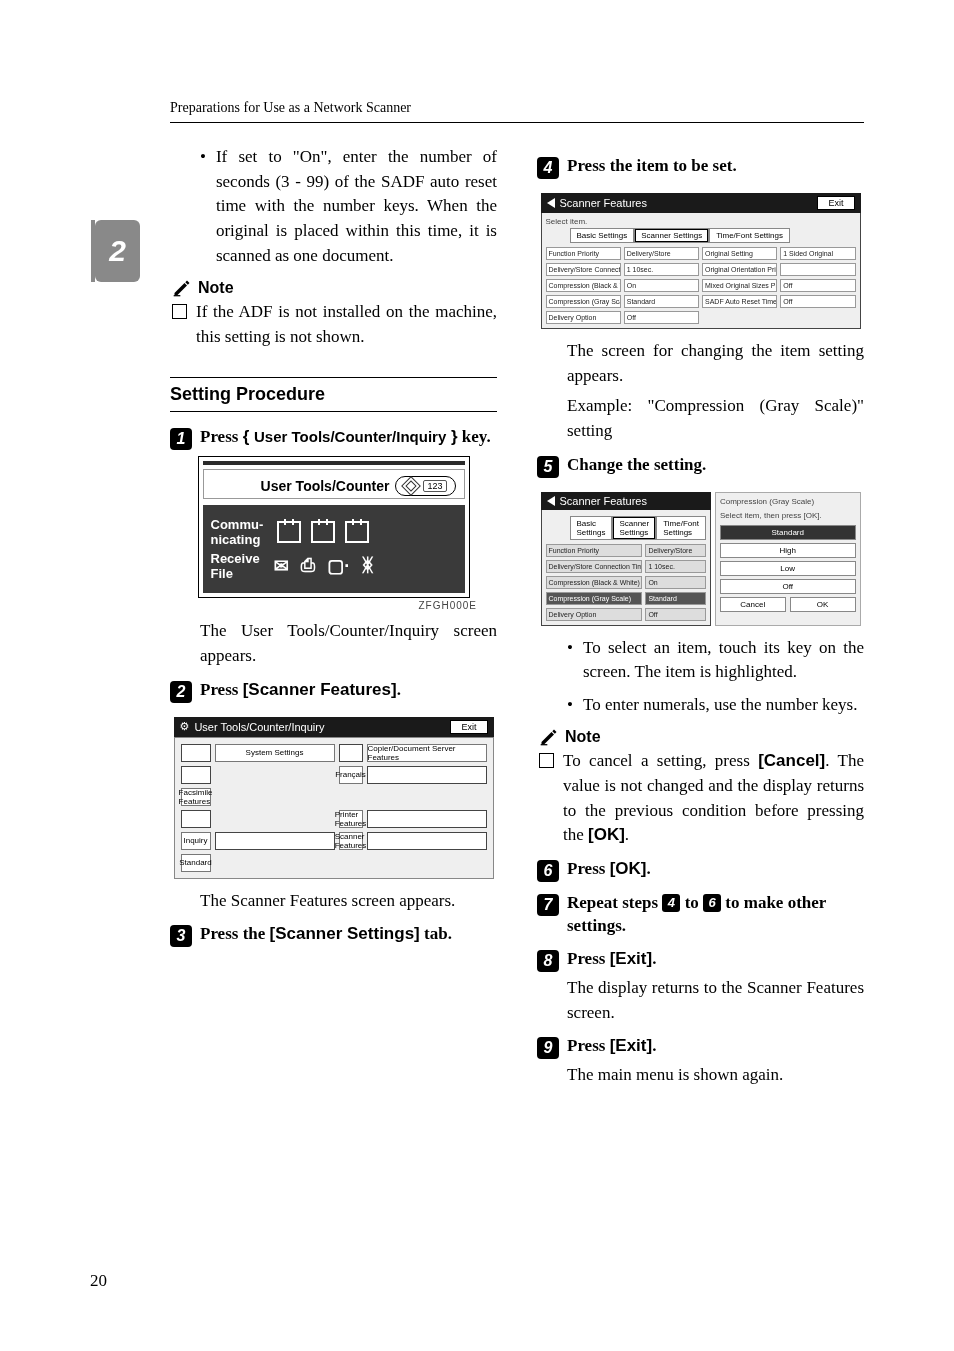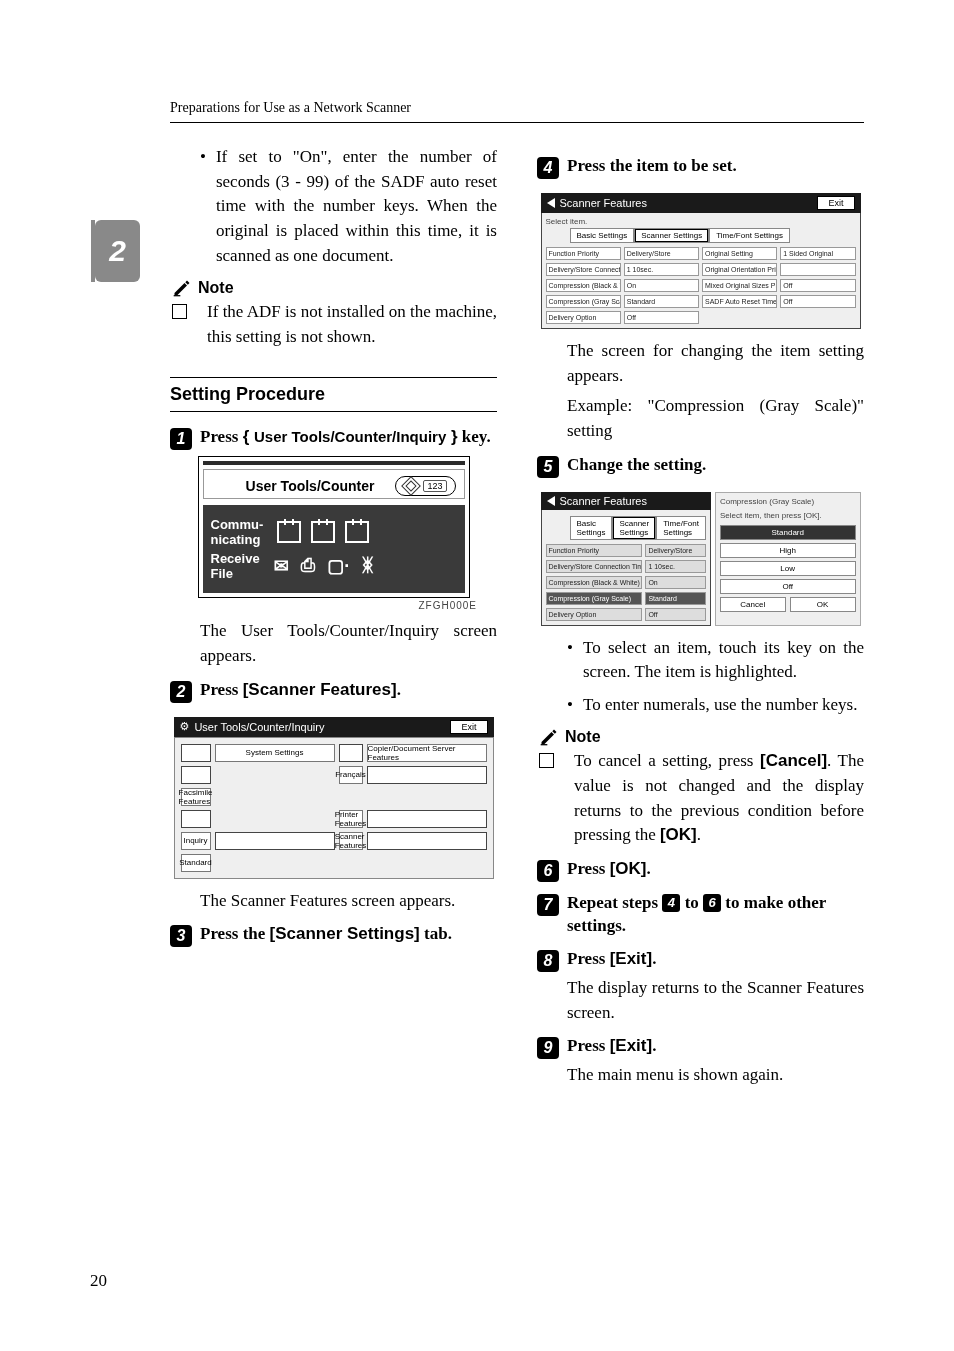--- a/index.html
+++ b/index.html
@@ -87,21 +87,21 @@
     font-size: 16px;
     margin: 10px 0 2px 2px;
   }
   .note-icon {
     width: 20px;
     height: 20px;
   }
   .note-icon svg { display:block; }
   .checkbox-row {
     display: flex;
-    gap: 20px;
+    gap: 9px;
     font-size: 17px;
     line-height: 1.45;
     text-align: justify;
   }
   .checkbox-row .box {
     width: 13px; height: 13px; border: 1.5px solid #000; margin-top: 4px; flex: 0 0 auto;
   }
   .checkbox-row .txt { flex: 1 1 auto; }
   .section-divider-top { border:0; border-top:1.8px solid #000; margin: 28px 0 6px 0; }
   .section-divider-bot { border:0; border-top:1px solid #000; margin: 6px 0 14px 0; }
@@ -164,21 +164,21 @@
   .panel1 {
     margin: 6px auto 2px auto;
     width: 270px;
     border: 1px solid #000;
     font-family: Arial, sans-serif;
     background:#fff;
   }
   .panel1 .seg-top { height:4px; background:#2b2b2b; margin:4px 4px 0 4px;}
   .panel1 .white-row { margin:4px; border:1px solid #999; }
   .panel1 .utc {
-    display:flex; justify-content:flex-end; align-items:center; gap:21px;
+    display:flex; justify-content:flex-end; align-items:center; gap:6px;
     padding: 6px 8px 2px 8px;
   }
   .panel1 .utc-title { font-weight:bold; font-size:14px; }
   .panel1 .utc-btn {
     border:1px solid #000; border-radius:10px; padding:2px 8px; display:flex; gap:5px; align-items:center; font-size:11px;
   }
   .panel1 .utc-diamond { width:12px;height:12px; transform:rotate(45deg); border:1px solid #333; position:relative;}
   .panel1 .utc-diamond::after{content:"";position:absolute;inset:2px;border:1px solid #333; transform:rotate(0);}
   .panel1 .grey-block {
     background:#3a3a3a; color:#fff; margin:6px 4px 4px 4px; padding:8px;

